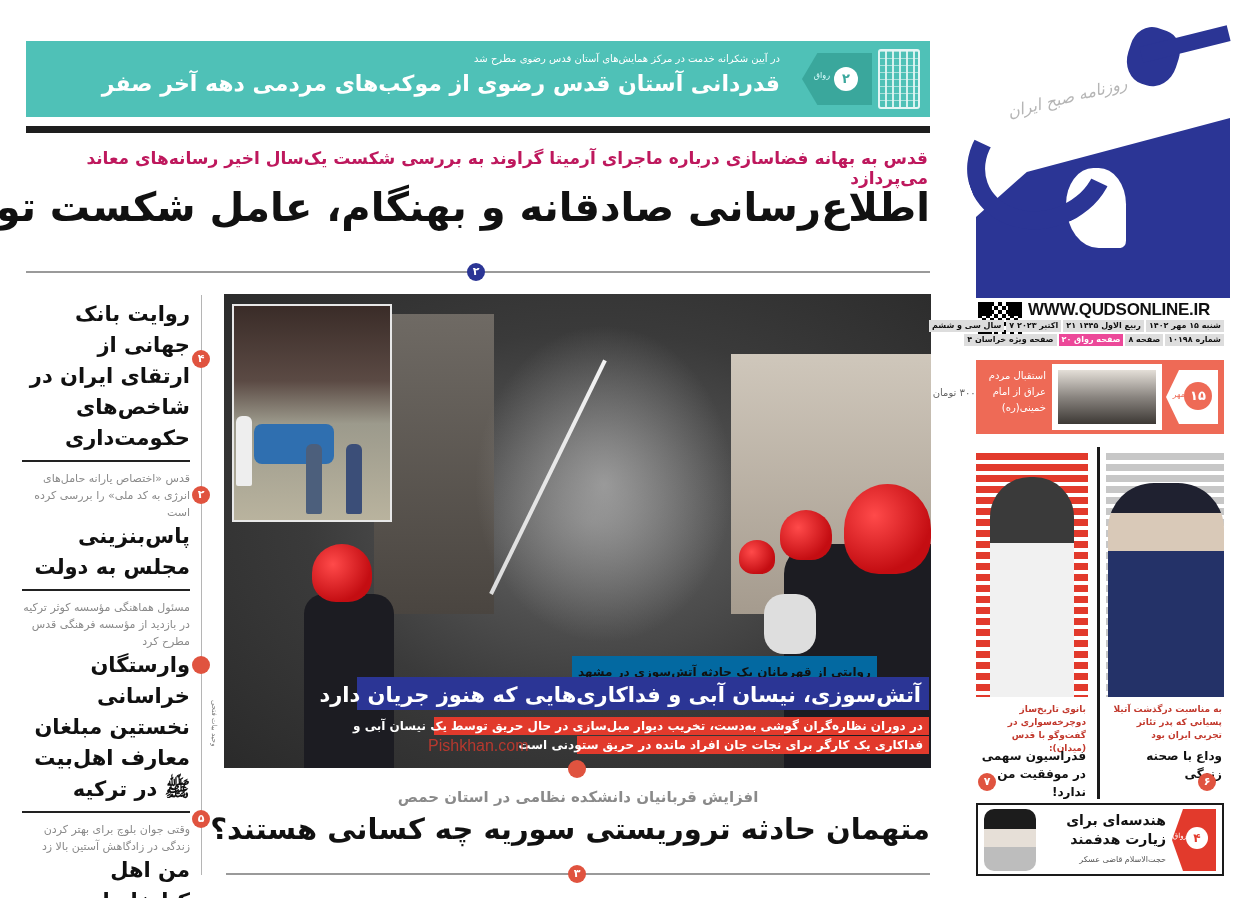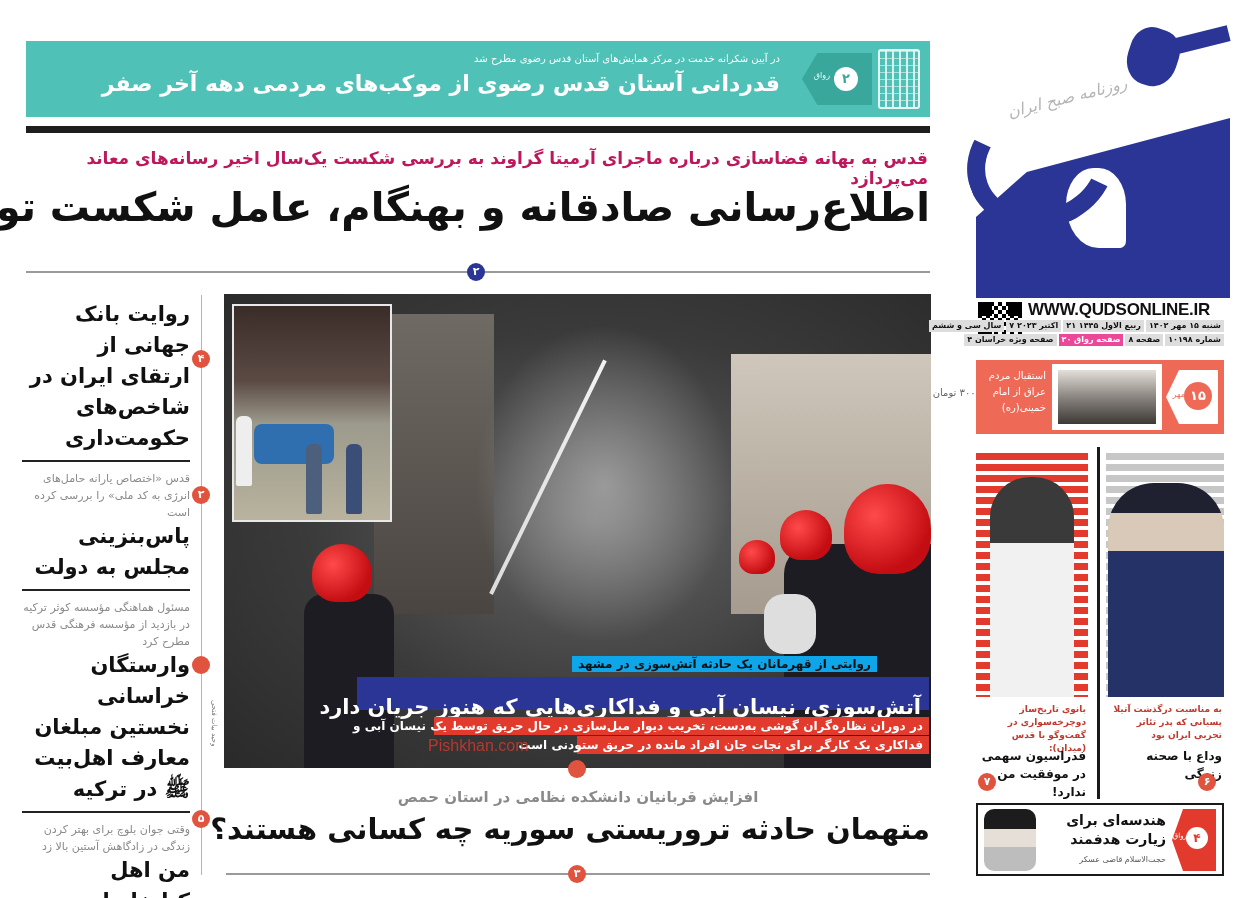--- a/index.html
+++ b/index.html
@@ -46,22 +46,22 @@
   #photo .bldg-l { position: absolute; left: 150px; top: 20px; width: 120px; height: 300px; background: linear-gradient(180deg,#6f6a64,#4a4540); }
   #photo .smoke { position: absolute; left: 250px; top: 30px; width: 260px; height: 320px; background: radial-gradient(ellipse, rgba(200,200,200,.55), rgba(120,120,120,0) 70%); }
   #photo .jet { position: absolute; left: 165px; top: 40px; width: 4px; height: 260px; background: linear-gradient(#f2f2f2,#dcdcdc); transform: rotate(26deg); transform-origin: bottom; left: 265px; }
   #photo .helmet { position: absolute; border-radius: 50% 50% 40% 40%; background: radial-gradient(circle at 35% 35%, #ff4a4a, #c40d12 70%); }
   #photo .body { position: absolute; background: #1c1c22; }
   #inset { left: 232px; top: 304px; width: 160px; height: 218px; border: 2px solid #e8e8e8;
      background: linear-gradient(180deg, #3a2c28 0%, #5b4a44 35%, #9c9a8c 55%, #b9b39e 100%); }
   #inset .truck { position: absolute; left: 20px; top: 118px; width: 80px; height: 40px; background: #2f6fb0; border-radius: 8px; }
   #inset .man { position: absolute; width: 16px; height: 70px; background: #4c5f7c; border-radius: 6px 6px 2px 2px; }
 
-  #caption-kicker { left: 572px; top: 656px; background: #0ea5e9; color: #111; font-size: 12px; font-weight: bold; padding: 1px 6px; }
-  #caption-title { left: 357px; top: 677px; width: 572px; height: 33px; background: #2b3595; color: #ffffff; font-size: 21px; font-weight: bold; line-height: 36px; padding: 12px 8px; white-space: nowrap; }
+  #caption-kicker { left: 572px; top: 656px; background: #0369a1; color: #111; font-size: 12px; font-weight: bold; padding: 9px 6px; }
+  #caption-title { left: 357px; top: 677px; width: 572px; height: 33px; background: #2b3595; color: #ffffff; font-size: 21px; font-weight: bold; line-height: 36px; padding: 0 8px; white-space: nowrap; }
   #caption-sub1 { left: 434px; top: 717px; width: 495px; background: #e23a2c; color: #fff; font-size: 12px; font-weight: bold; padding: 2px 6px; white-space: nowrap; }
   #caption-sub2 { left: 577px; top: 736px; width: 352px; background: #e23a2c; color: #fff; font-size: 12px; font-weight: bold; padding: 2px 6px; white-space: nowrap; }
   #watermark { left: 428px; top: 737px; color: rgba(226,58,44,.75); font-size: 16px; font-family: "Liberation Sans", sans-serif; }
   #photo-credit { left: 204px; top: 700px; width: 14px; height: 60px; font-size: 7px; color: #777; writing-mode: vertical-rl; }
 
   
   #kicker-syria { left: 226px; top: 788px; width: 704px; font-size: 15px; color: #8a8a8a; text-align: center; font-weight: bold; }
   #headline-syria { left: 226px; top: 812px; width: 704px; font-size: 29px; font-weight: bold; color: #111; text-align: center; white-space: nowrap; }
   #rule-bottom { left: 226px; top: 873px; width: 704px; height: 2px; background: #9a9a9a; }
 

